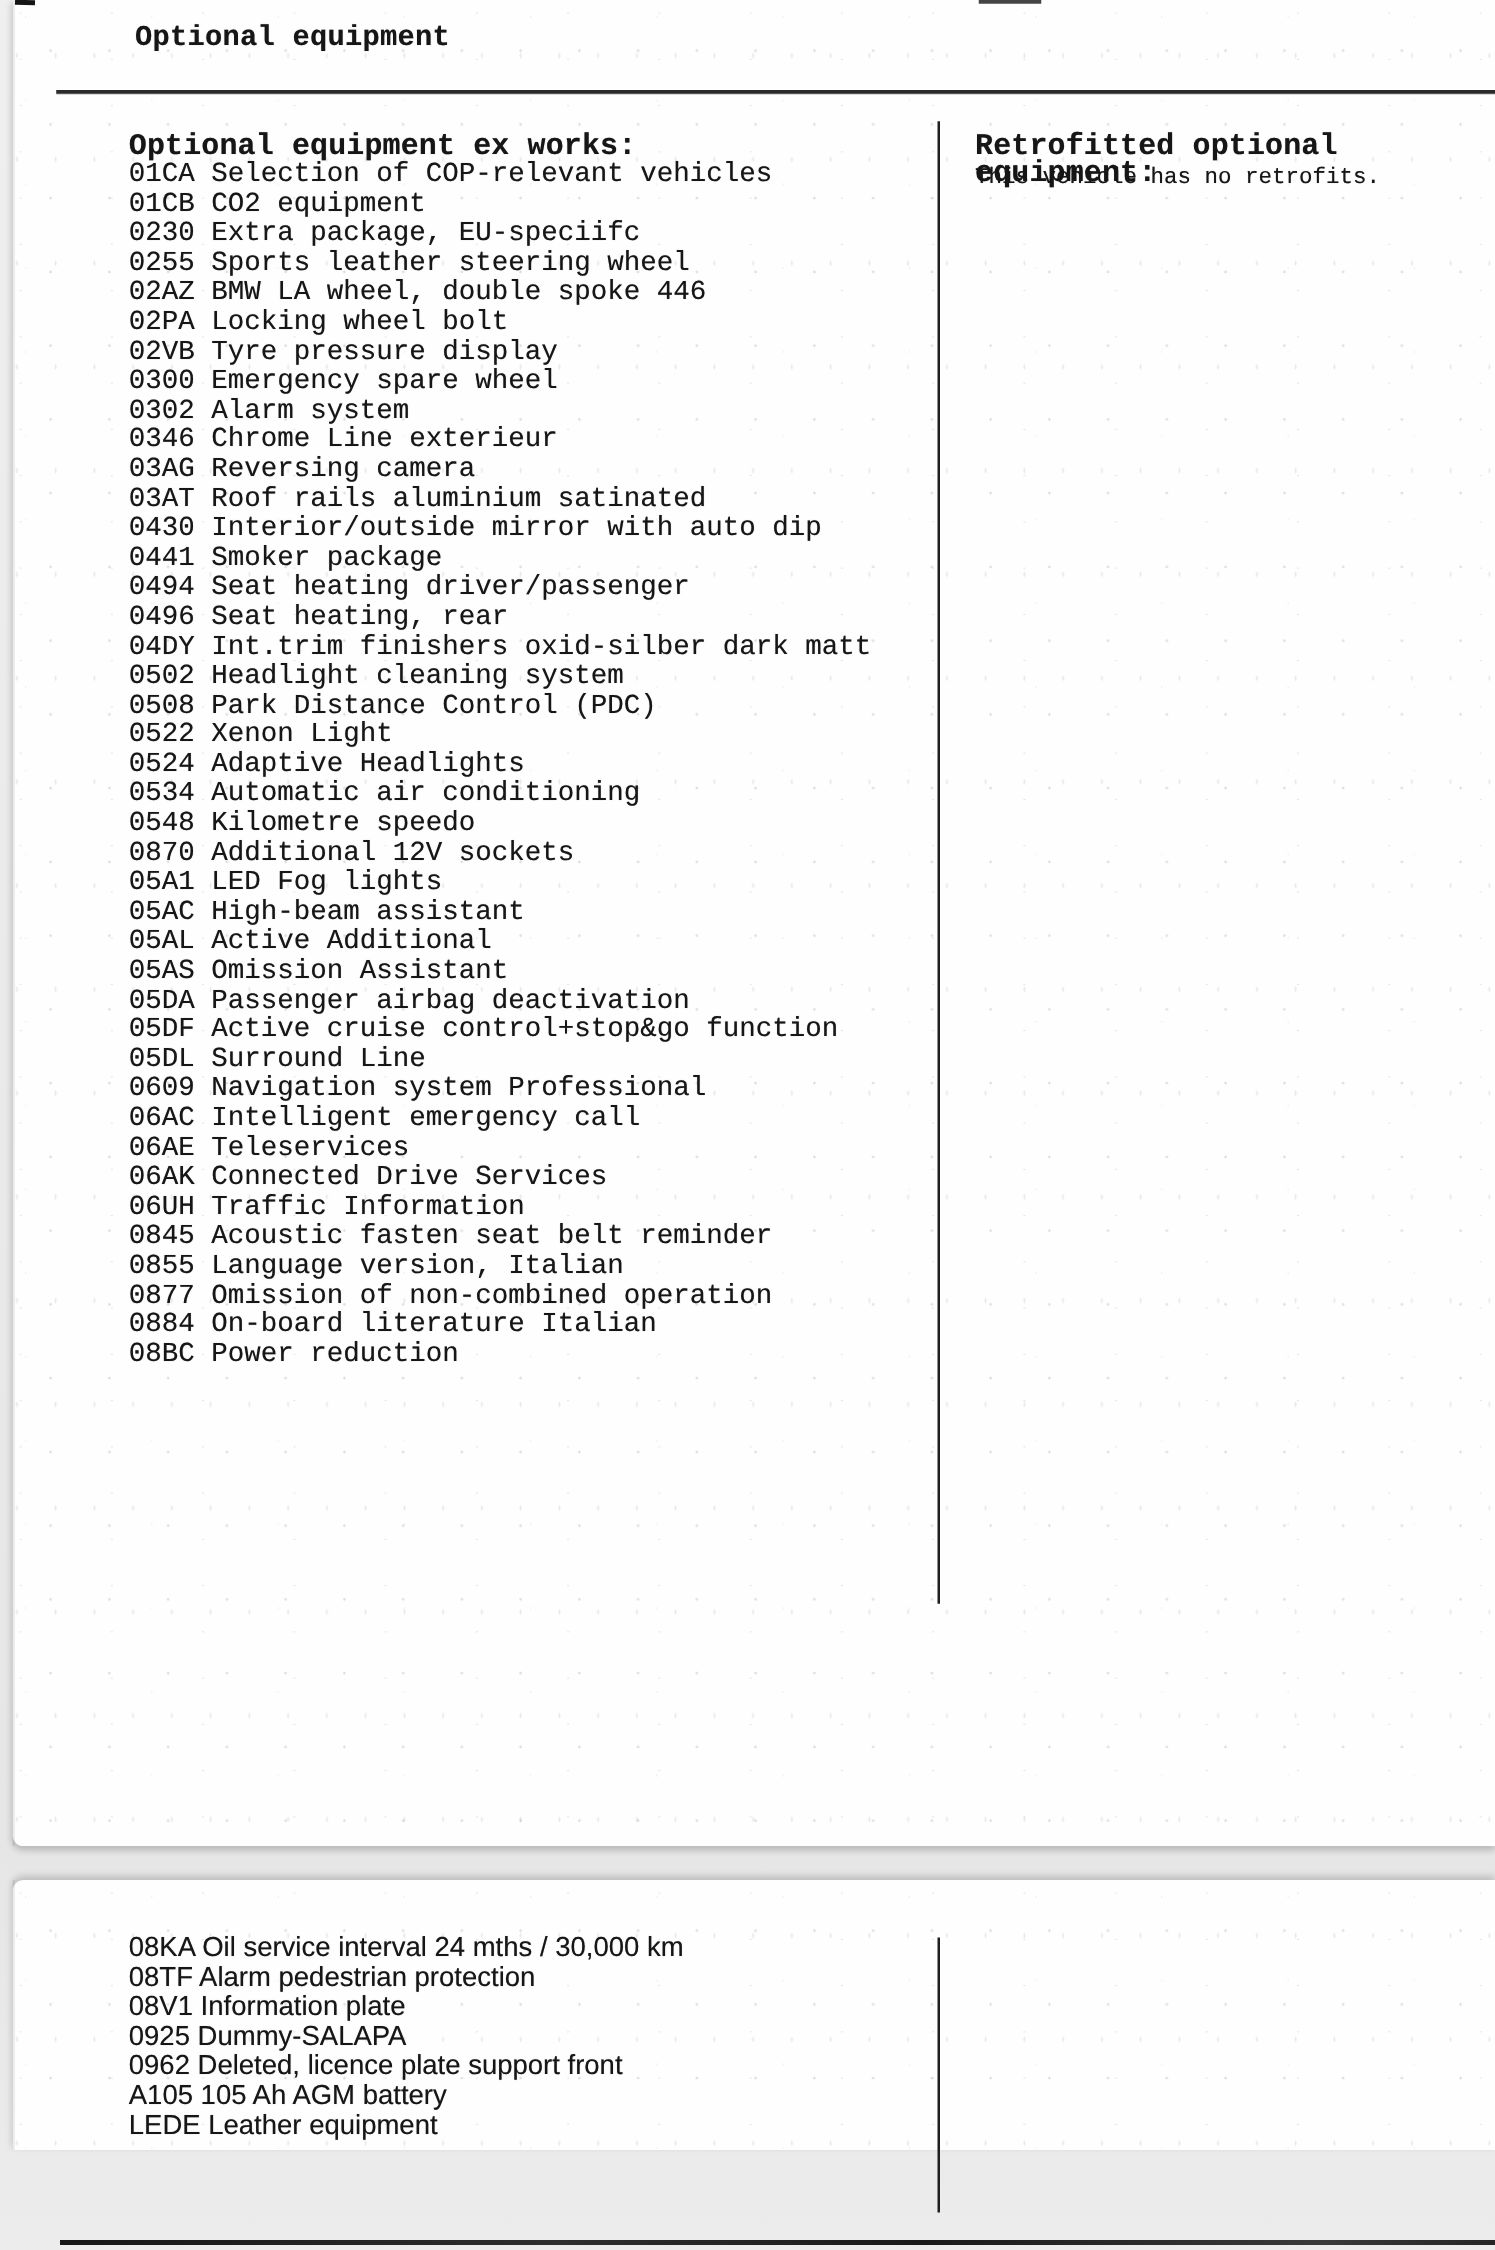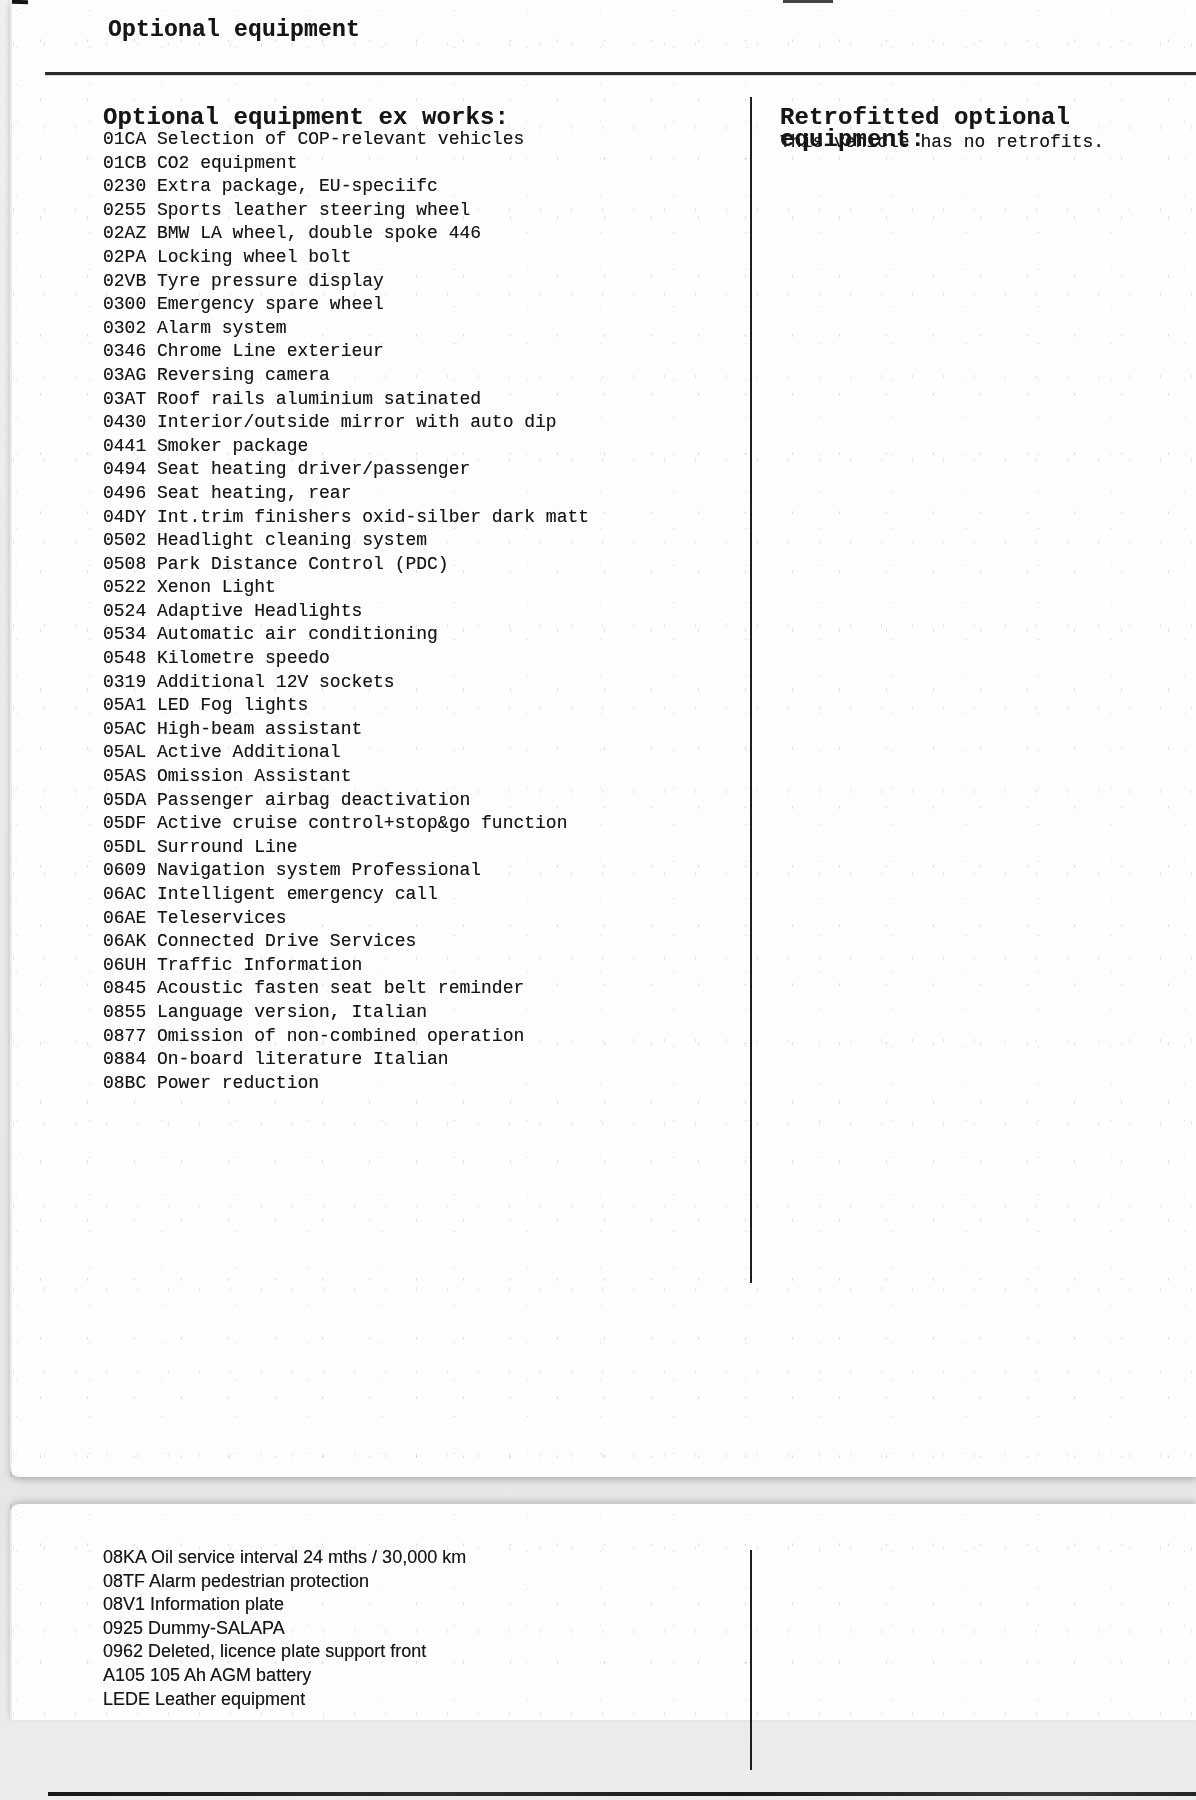--- a/index.html
+++ b/index.html
@@ -39,21 +39,21 @@
   }
   .col-header.left{left:93px;}
   .col-header.right{left:770px;}
   .col-divider{position:absolute;width:2px;background:#1f1f1f;}
   .divider1{left:740px;top:97px;height:1186px;}
   .divider2{left:740px;top:46px;height:220px;}
   .eq-list{position:absolute;}
   .list1{left:93px;top:128px;width:620px;}
   .list2{left:93px;top:42px;width:620px;}
   .eq-line{
-    height:23.6px;font-size:18px;line-height:23.6px;white-space:nowrap;
+    height:23.6px;font-size:22px;line-height:23.6px;white-space:nowrap;
   }
   .retrofit-status{
     position:absolute;left:770px;top:131px;font-size:18px;line-height:23px;white-space:nowrap;
   }
   .bottom-rule{
     position:absolute;left:38px;right:0;top:288px;height:4px;
     background:linear-gradient(90deg,#161616 0%,#2e2e2e 35%,#191919 60%,#3a3a3a 88%,#242424 100%);
   }
 </style>
 </head>
@@ -88,21 +88,21 @@
         <div class="eq-line">0441 Smoker package</div>
         <div class="eq-line">0494 Seat heating driver/passenger</div>
         <div class="eq-line">0496 Seat heating, rear</div>
         <div class="eq-line">04DY Int.trim finishers oxid-silber dark matt</div>
         <div class="eq-line">0502 Headlight cleaning system</div>
         <div class="eq-line">0508 Park Distance Control (PDC)</div>
         <div class="eq-line">0522 Xenon Light</div>
         <div class="eq-line">0524 Adaptive Headlights</div>
         <div class="eq-line">0534 Automatic air conditioning</div>
         <div class="eq-line">0548 Kilometre speedo</div>
-        <div class="eq-line">0319 Additional 12V sockets</div>
+        <div class="eq-line">0870 Additional 12V sockets</div>
         <div class="eq-line">05A1 LED Fog lights</div>
         <div class="eq-line">05AC High-beam assistant</div>
         <div class="eq-line">05AL Active Additional</div>
         <div class="eq-line">05AS Omission Assistant</div>
         <div class="eq-line">05DA Passenger airbag deactivation</div>
         <div class="eq-line">05DF Active cruise control+stop&amp;go function</div>
         <div class="eq-line">05DL Surround Line</div>
         <div class="eq-line">0609 Navigation system Professional</div>
         <div class="eq-line">06AC Intelligent emergency call</div>
         <div class="eq-line">06AE Teleservices</div>

